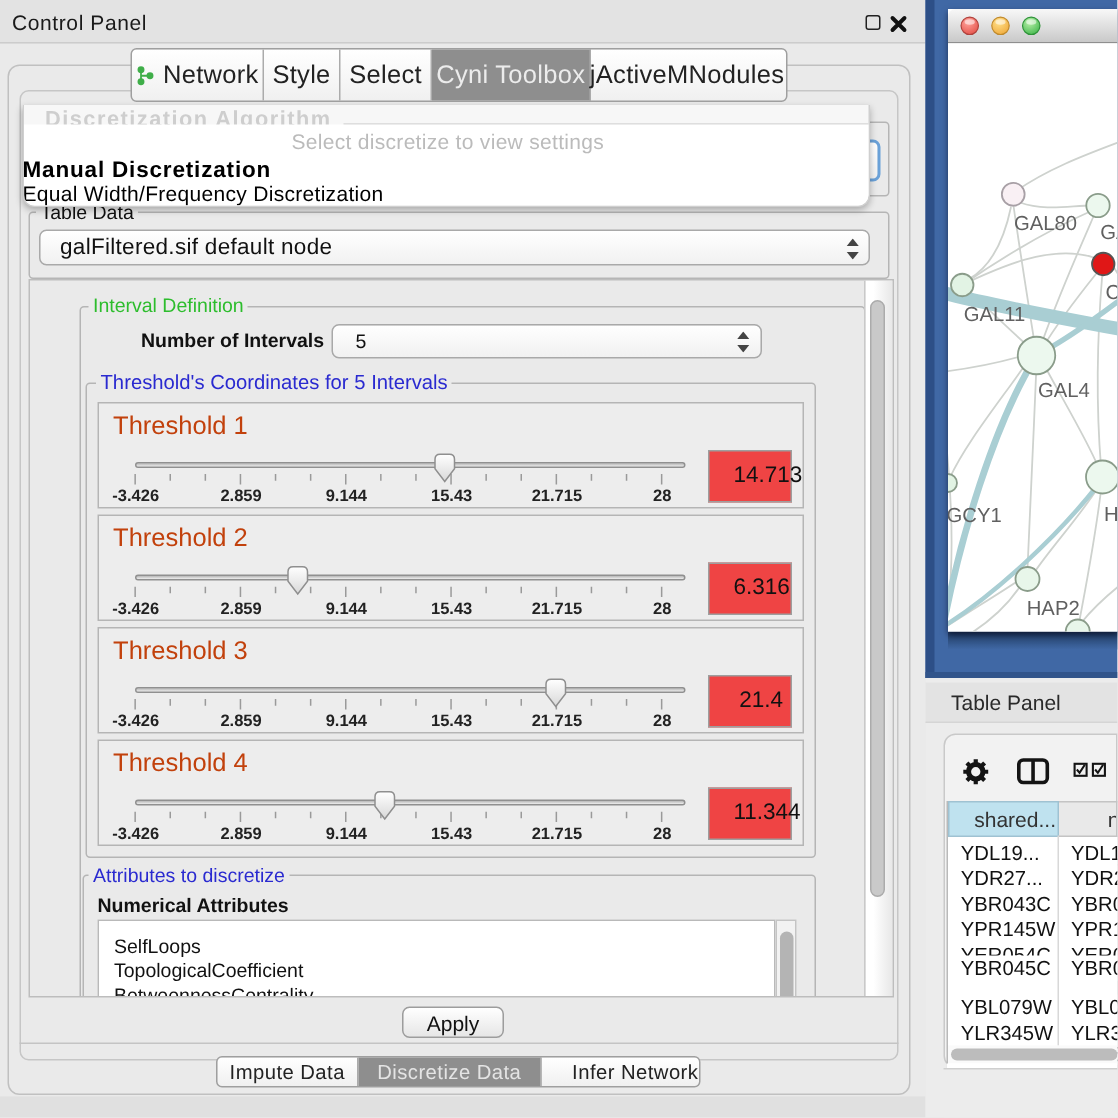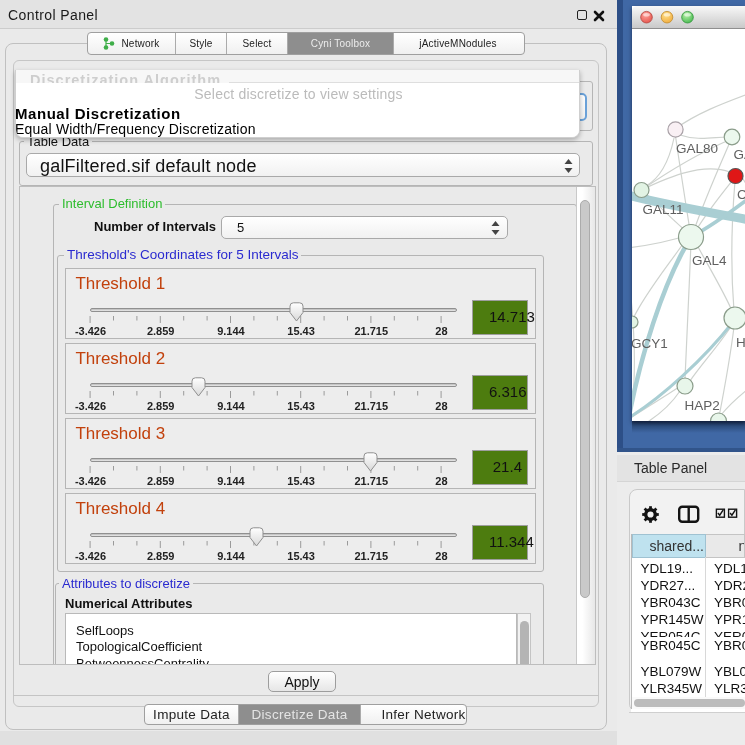--- a/index.html
+++ b/index.html
@@ -13,44 +13,44 @@
 #tbar .t { position:absolute; left:8px; top:7px; font-size:14px; letter-spacing:0.4px; color:#1a1a1a; }
 #icoF { position:absolute; left:577px; top:10px; width:10px; height:10px; border:1.6px solid #222; border-radius:2px; }
 #icoX { position:absolute; left:593px; top:10px; }
 
 #opanel { position:absolute; left:5px; top:43px; width:602px; height:687px;
   border:1px solid #c0c0c0; border-radius:8px; background:#eaeaea; }
 #ipanel { position:absolute; left:13px; top:60px; width:586px; height:647px;
   border:1px solid #c6c6c6; border-radius:6px; background:#eaeaea; }
 
 
-#ttabs { position:absolute; left:87px; top:32px; width:438px; height:23px;
+#ttabs { position:absolute; left:87px; top:32px; width:438px; height:36px;
   background:linear-gradient(#ffffff,#f0f0f0); border:1px solid #9f9f9f; border-radius:4px;
-  display:flex; font-size:10px; letter-spacing:0.2px; color:#222; }
+  display:flex; font-size:17px; letter-spacing:0.2px; color:#222; }
 #ttabs .tab { height:100%; display:flex; align-items:center; justify-content:center; border-right:1px solid #ababab; }
 #ttabs .sel { background:#8e8e8e; color:#ececec; }
 
 
 .grp { position:absolute; border:1px solid #b5b5b5; border-radius:3px; }
 .glab { position:absolute; background:#eaeaea; padding:0 3px; font-size:13px; }
 
 
 .combo { position:absolute; background:linear-gradient(#ffffff,#f1f1f1); border:1px solid #a9a9a9;
   border-radius:5px; font-size:13px; color:#111; }
 .combo .ar { position:absolute; }
 
 
 .tblock { position:absolute; left:64.4px; width:471px; height:71px; border:1px solid #b5b5b5; background:#ededed; }
 .tname { position:absolute; left:9px; top:5px; font-size:17px; font-weight:normal; color:#c2410c; }
 .ttrack { position:absolute; left:23.6px; top:39px; width:367px; height:4px; border:1px solid #909090;
   border-radius:3px; background:linear-gradient(#b8b8b8,#ededed); }
 .tticks { position:absolute; left:0; top:47.5px; }
 .tlab { position:absolute; top:56px; width:60px; text-align:center; font-size:11px; font-weight:bold; color:#222; }
 .tthumb { position:absolute; top:33px; }
-.tval { position:absolute; left:405.6px; top:31.5px; width:56px; height:35px; background:#4d7c0f;
+.tval { position:absolute; left:405.6px; top:31.5px; width:56px; height:35px; background:#ef4444;
   border:1px solid #9e9e9e; font-size:15px; color:#111; text-align:right; padding:7px 5px 0 16px; }
 
 
 #alist { position:absolute; left:64px; top:612px; width:452px; height:53px; background:#ffffff;
   border:1px solid #b9b9b9; font-size:13px; color:#111; overflow:hidden; }
 #alist div { padding-left:10px; height:16.8px; }
 
 
 #apply { position:absolute; left:268px; top:671px; width:68px; height:21px;
   background:linear-gradient(#ffffff,#e6e6e6); border:1px solid #9d9d9d; border-radius:5px;
@@ -99,21 +99,21 @@
     </svg>
   <div id="opanel"></div>
   <div id="ipanel"></div>
 
   <div class="grp" style="left:19px; top:81px; width:574px; height:50px;"></div>
   <div class="combo" style="left:26px; top:93px; width:561px; height:28px; border:2px solid #6aa1d8;"></div>
 
   <div class="grp" style="left:19px; top:141px; width:574px; height:45px;"></div>
   <div class="glab" style="left:24px; top:134px; color:#111;">Table Data</div>
   <div class="combo" style="left:26px; top:153px; width:554px; height:24px;">
-    <span style="position:absolute;left:13px;top:1.5px;font-size:18px;letter-spacing:0.2px;">galFiltered.sif default node</span>
+    <span style="position:absolute;left:13px;top:1.5px;font-size:15px;letter-spacing:0.2px;">galFiltered.sif default node</span>
     <svg class="ar" style="right:6px;top:5px;" width="9" height="14">
         <path d="M4.5,0 L8.5,5 L0.5,5 Z" fill="#444"></path>
         <path d="M4.5,14 L8.5,9 L0.5,9 Z" fill="#444"></path>
       </svg>
   </div>
 
   <div class="abs" style="left:19px; top:186px; width:577px; height:479px; border:1px solid #bdbdbd; background:#eaeaea; overflow:hidden;">
     <div style="position:absolute; left:0; top:0; width:557px; height:479px; overflow:hidden;">
 
       <div class="grp" style="left:33px; top:17px; width:524px; height:470px;"></div>

